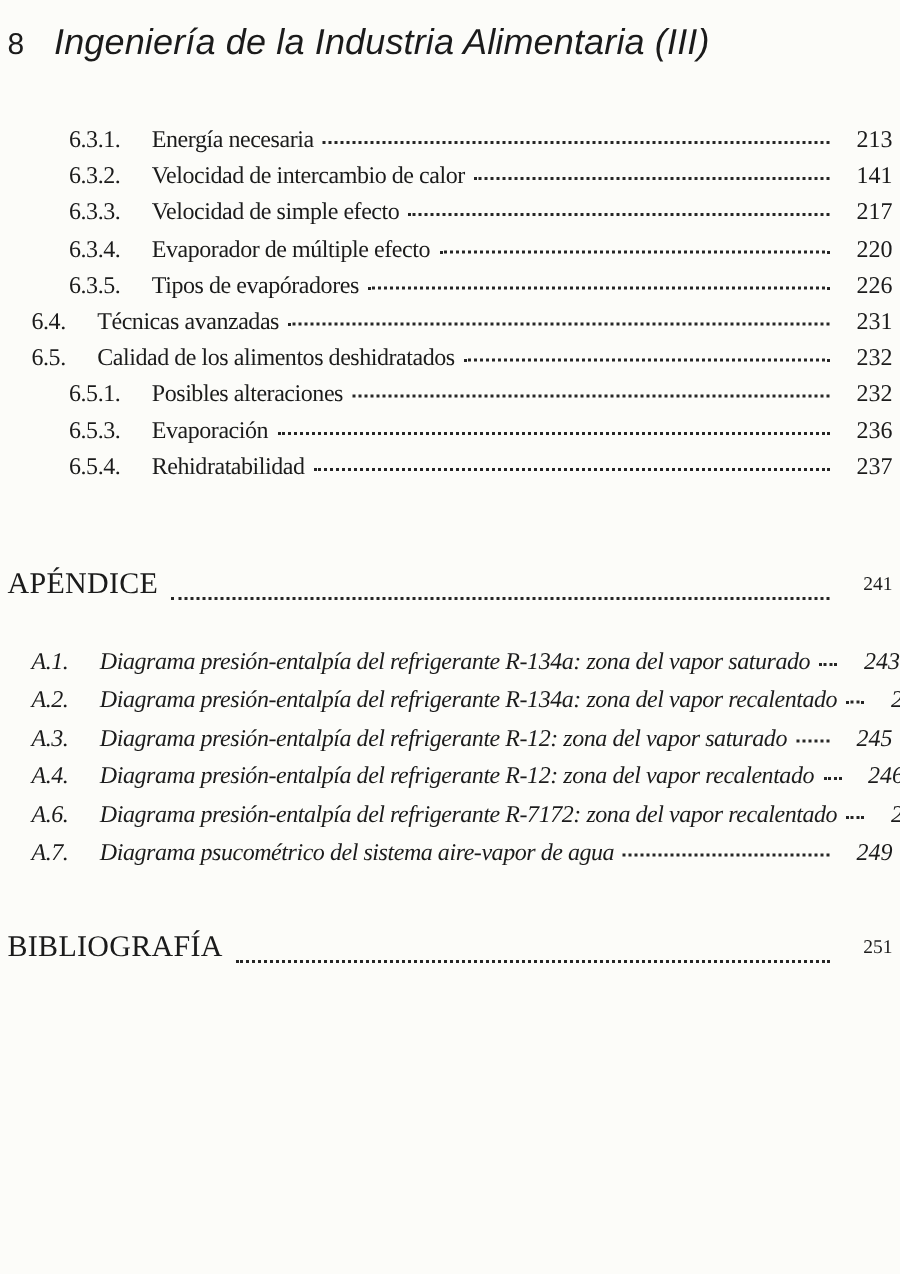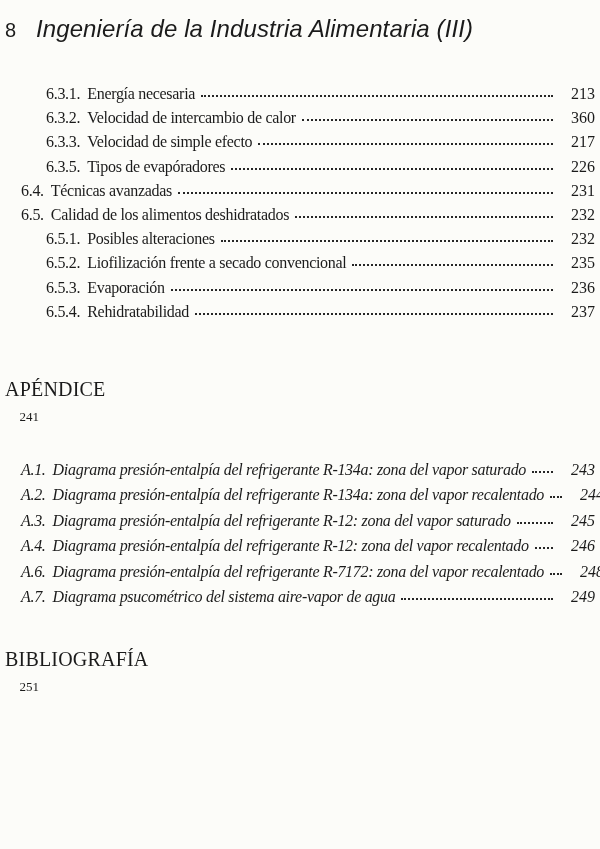--- a/index.html
+++ b/index.html
@@ -40,21 +40,21 @@
 
   
   .row {
     display: flex;
     align-items: baseline;
     font-size: 16px;
     line-height: 24.2px;
     letter-spacing: -0.3px;
     white-space: nowrap;
   }
-  .row .num { flex: 0 0 auto; margin-right: 7px; text-align: center; }
+  .row .num { flex: 0 0 auto; margin-right: 21px; text-align: center; }
   .row .txt { flex: 0 0 auto; text-align: right; }
   .row .leader {
     flex: 1 1 auto;
     min-width: 12px;
     border-bottom: 2px dotted #262626;
     margin: 0 8px 0 6px;
     transform: translateY(-2px);
   }
   .row .pg {
     flex: 0 0 auto;
@@ -70,26 +70,25 @@
   }
   .section-apendice { margin-top: 52px; }
   .section-apendice .entries {
     margin: 27px 5px 0 21px;
   }
   .section-apendice .entries .row { line-height: 25.4px; font-style: italic; }
   .section-biblio { margin-top: 37px; }
 
   .heading-row {
     display: flex;
-    align-items: flex-start;
+    align-items: flex-end;
     margin: 0 5px 0 5px;
     font-size: 20px;
     line-height: 26px;
     white-space: nowrap;
-    flex-direction: column;
   }
   .heading-row .txt { flex: 0 0 auto; letter-spacing: 0.2px; }
   .heading-row .leader {
     flex: 1 1 auto;
     border-bottom: 2px dotted #262626;
     margin: 0 8px 0 8px;
     transform: translateY(-2px);
   }
   .heading-row .pg {
     flex: 0 0 auto;
@@ -113,27 +112,33 @@
   <div class="row lvl2">
         <span class="num">6.3.1.</span>
         <span class="txt">Energía necesaria</span>
         <span class="leader"></span>
         <span class="pg">213</span>
       </div>
       <div class="row lvl2">
         <span class="num">6.3.2.</span>
         <span class="txt">Velocidad de intercambio de calor</span>
         <span class="leader"></span>
-        <span class="pg">360</span>
+        <span class="pg">141</span>
       </div>
       <div class="row lvl2">
         <span class="num">6.3.3.</span>
         <span class="txt">Velocidad de simple efecto</span>
         <span class="leader"></span>
         <span class="pg">217</span>
+      </div>
+      <div class="row lvl2">
+        <span class="num">6.3.4.</span>
+        <span class="txt">Evaporador de múltiple efecto</span>
+        <span class="leader"></span>
+        <span class="pg">220</span>
       </div>
       <div class="row lvl2">
         <span class="num">6.3.5.</span>
         <span class="txt">Tipos de evapóradores</span>
         <span class="leader"></span>
         <span class="pg">226</span>
       </div>
       <div class="row lvl1">
         <span class="num">6.4.</span>
         <span class="txt">Técnicas avanzadas</span>
@@ -144,26 +149,20 @@
         <span class="num">6.5.</span>
         <span class="txt">Calidad de los alimentos deshidratados</span>
         <span class="leader"></span>
         <span class="pg">232</span>
       </div>
       <div class="row lvl2">
         <span class="num">6.5.1.</span>
         <span class="txt">Posibles alteraciones</span>
         <span class="leader"></span>
         <span class="pg">232</span>
-      </div>
-      <div class="row lvl2">
-        <span class="num">6.5.2.</span>
-        <span class="txt">Liofilización frente a secado convencional</span>
-        <span class="leader"></span>
-        <span class="pg">235</span>
       </div>
       <div class="row lvl2">
         <span class="num">6.5.3.</span>
         <span class="txt">Evaporación</span>
         <span class="leader"></span>
         <span class="pg">236</span>
       </div>
       <div class="row lvl2">
         <span class="num">6.5.4.</span>
         <span class="txt">Rehidratabilidad</span>

